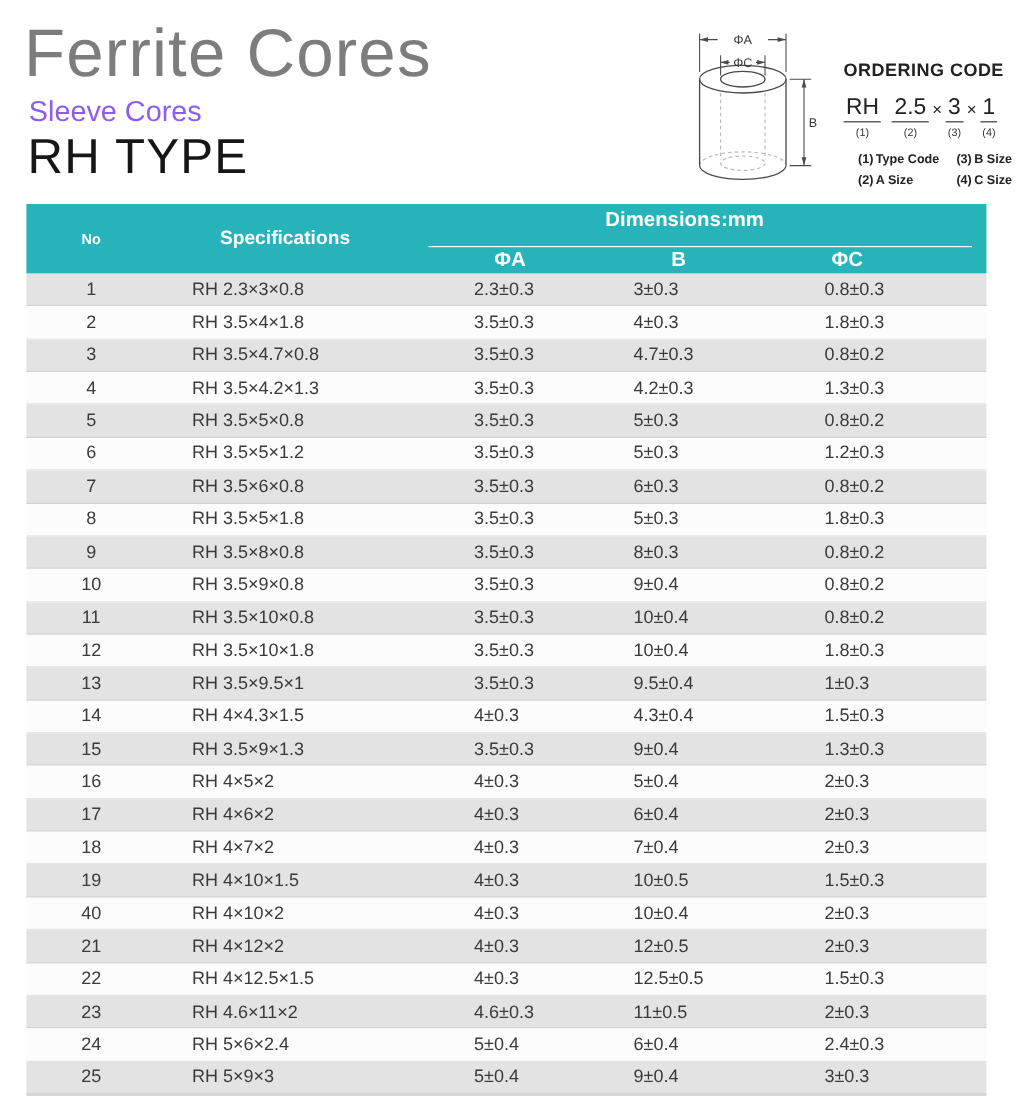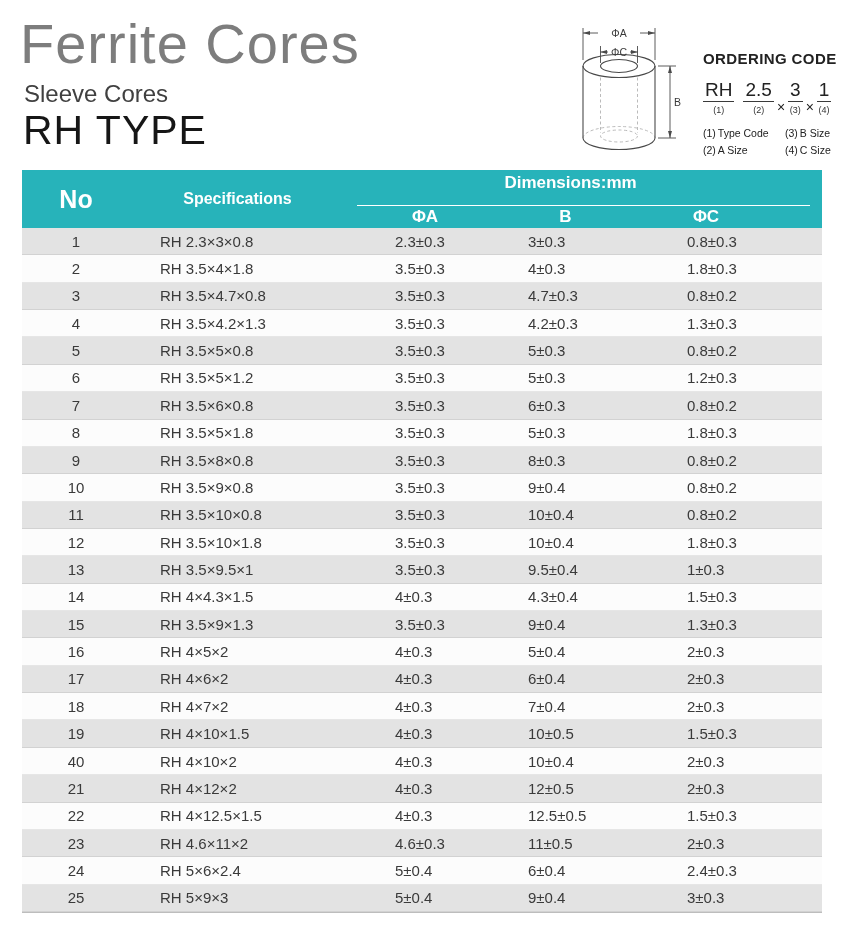--- a/index.html
+++ b/index.html
@@ -6,48 +6,48 @@
   body{
     width:850px;height:929px;position:relative;background:#ffffff;
     font-family:"Liberation Sans", sans-serif;overflow:hidden;
   }
   
   .page-title{
     position:absolute;left:20px;top:16px;font-size:56px;color:#7d7d7d;
     letter-spacing:1px;line-height:1;
   }
   .page-subtitle{
-    position:absolute;left:24px;top:82px;font-size:24px;color:#404040;
+    position:absolute;left:24px;top:82px;font-size:24px;color:#8b5cf6;
     font-weight:500;line-height:1;
   }
   .page-type{
     position:absolute;left:23px;top:110px;font-size:41px;color:#161616;
     letter-spacing:1px;line-height:1;
   }
   
   .core-diagram{position:absolute;left:558px;top:6px;}
   .core-diagram text{font-size:10.5px;fill:#3a3a3a;}
   
   .ordering{position:absolute;left:703px;top:50px;width:142px;color:#222;}
   .oc-heading{font-size:15px;font-weight:bold;letter-spacing:0.4px;}
-  .oc-code{margin-top:13px;display:flex;align-items:flex-end;}
+  .oc-code{margin-top:13px;display:flex;align-items:flex-start;}
   .oc-part{display:flex;flex-direction:column;align-items:center;}
   .oc-part.first{margin-right:9px;}
   .oc-part .t{font-size:19px;font-weight:500;border-bottom:1.5px solid #3a3a3a;padding:0 2px 1px;line-height:1.05;}
   .oc-part .i{font-size:9px;margin-top:3px;color:#333;}
   .oc-x{font-size:14px;margin:3px 3px 0;}
   .oc-legend{
     margin-top:12px;display:grid;grid-template-columns:82px auto;
-    row-gap:5px;font-size:10.5px;font-weight:normal;white-space:nowrap;
+    row-gap:5px;font-size:10.5px;font-weight:bold;white-space:nowrap;margin-left:12px;
   }
   .oc-legend .num{margin-right:2px;}
   
   .dtable{position:absolute;left:22px;top:170px;width:800px;}
   .thead{background:var(--teal);color:#fff;display:flex;height:58px;}
-  .th-no{width:108px;display:flex;align-items:center;justify-content:center;font-size:25px;font-weight:bold;}
+  .th-no{width:108px;display:flex;align-items:center;justify-content:center;font-size:12px;font-weight:bold;}
   .th-spec{width:215px;display:flex;align-items:center;justify-content:center;font-size:16px;font-weight:bold;}
   .th-dims{flex:1;display:flex;flex-direction:column;}
   .dims-title{
     height:36px;font-size:17px;font-weight:bold;text-align:center;
     line-height:26px;border-bottom:1.5px solid #ffffff;margin:0 12px;
     padding-right:26px;box-sizing:border-box;
   }
   .dims-sub{flex:1;display:flex;align-items:center;font-size:17px;font-weight:bold;}
   .sub-a{width:160px;text-align:center;}
   .sub-b{width:145px;text-align:center;padding-right:24px;box-sizing:border-box;}

